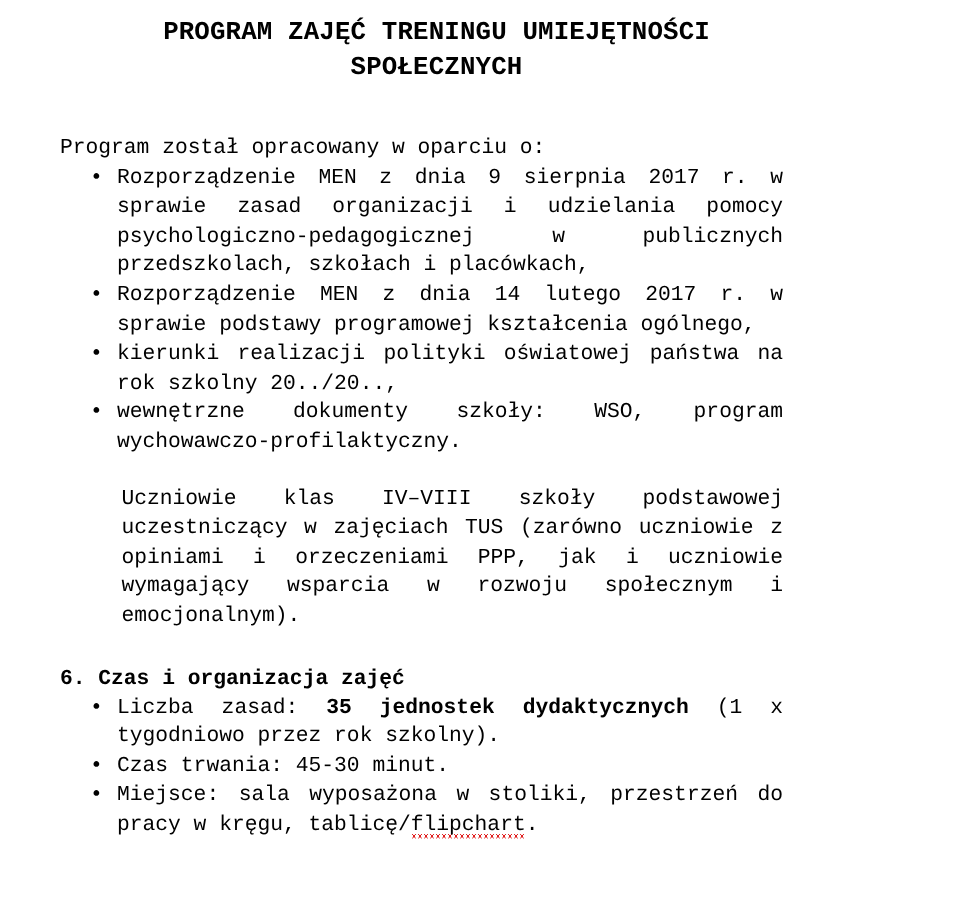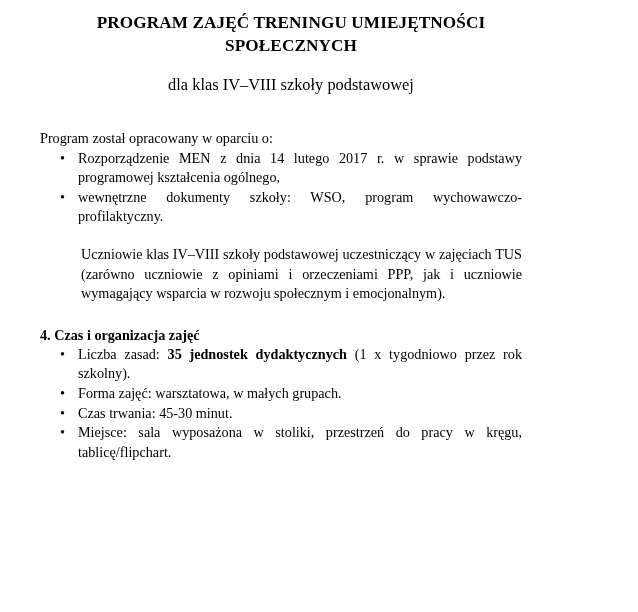--- a/index.html
+++ b/index.html
@@ -15,20 +15,21 @@
     font-family: "Liberation Serif", "DejaVu Serif", serif;
     color: #000000;
     -webkit-font-smoothing: antialiased;
   }
   .page {
     position: relative;
     width: 582px;
     height: 612px;
     box-sizing: border-box;
     padding: 0;
+    font-family: Liberation Mono, monospace;
   }
 
   
   .doc-title {
     margin: 0;
     padding: 11px 60px 0 60px;
     font-size: 17.2px;
     font-weight: bold;
     line-height: 23px;
     text-align: center;
@@ -113,41 +114,39 @@
     padding-bottom: 1px;
   }
 </style>
 </head>
 <body>
 
 <div class="page">
 
   <h1 class="doc-title">PROGRAM ZAJĘĆ TRENINGU UMIEJĘTNOŚCI SPOŁECZNYCH</h1>
 
-  <p class="doc-subtitle">dla klas IV–VIII szkoły podstawowej</p>
 
 
   <p class="body-par par-intro">Program został opracowany w oparciu o:</p>
 
   <ul class="bullets list-legal">
+    <li>Rozporządzenie MEN z dnia 9 sierpnia 2017 r. w sprawie zasad organizacji i udzielania pomocy psychologiczno-pedagogicznej w publicznych przedszkolach, szkołach i placówkach,</li>
     <li>Rozporządzenie MEN z dnia 14 lutego 2017 r. w sprawie podstawy programowej kształcenia ogólnego,</li>
+    <li>kierunki realizacji polityki oświatowej państwa na rok szkolny 20../20..,</li>
     <li>wewnętrzne dokumenty szkoły: WSO, program wychowawczo-profilaktyczny.</li>
   </ul>
 
 
   <p class="body-par justify par-adres">Uczniowie klas IV–VIII szkoły podstawowej uczestniczący w zajęciach TUS (zarówno uczniowie z opiniami i orzeczeniami PPP, jak i uczniowie wymagający wsparcia w rozwoju społecznym i emocjonalnym).</p>
 
-  <h2 class="section-heading sec3">4. Czas i organizacja zajęć</h2>
+  <h2 class="section-heading sec3">6. Czas i organizacja zajęć</h2>
 
   <ul class="bullets list-org">
     <li>
       <span>Liczba zasad: </span><b>35 jednostek dydaktycznych</b><span> (1 x tygodniowo przez rok szkolny).</span>
-    </li>
-    <li>
-      <span>Forma zajęć: warsztatowa, w małych grupach.</span>
     </li>
     <li>
       <span>Czas trwania: 45-30 minut.</span>
     </li>
     <li>
       <span>Miejsce: sala wyposażona w stoliki, przestrzeń do pracy w kręgu, tablicę/</span><span class="spell-error">flipchart</span><span>.</span>
     </li>
   </ul>
 
 </div>

